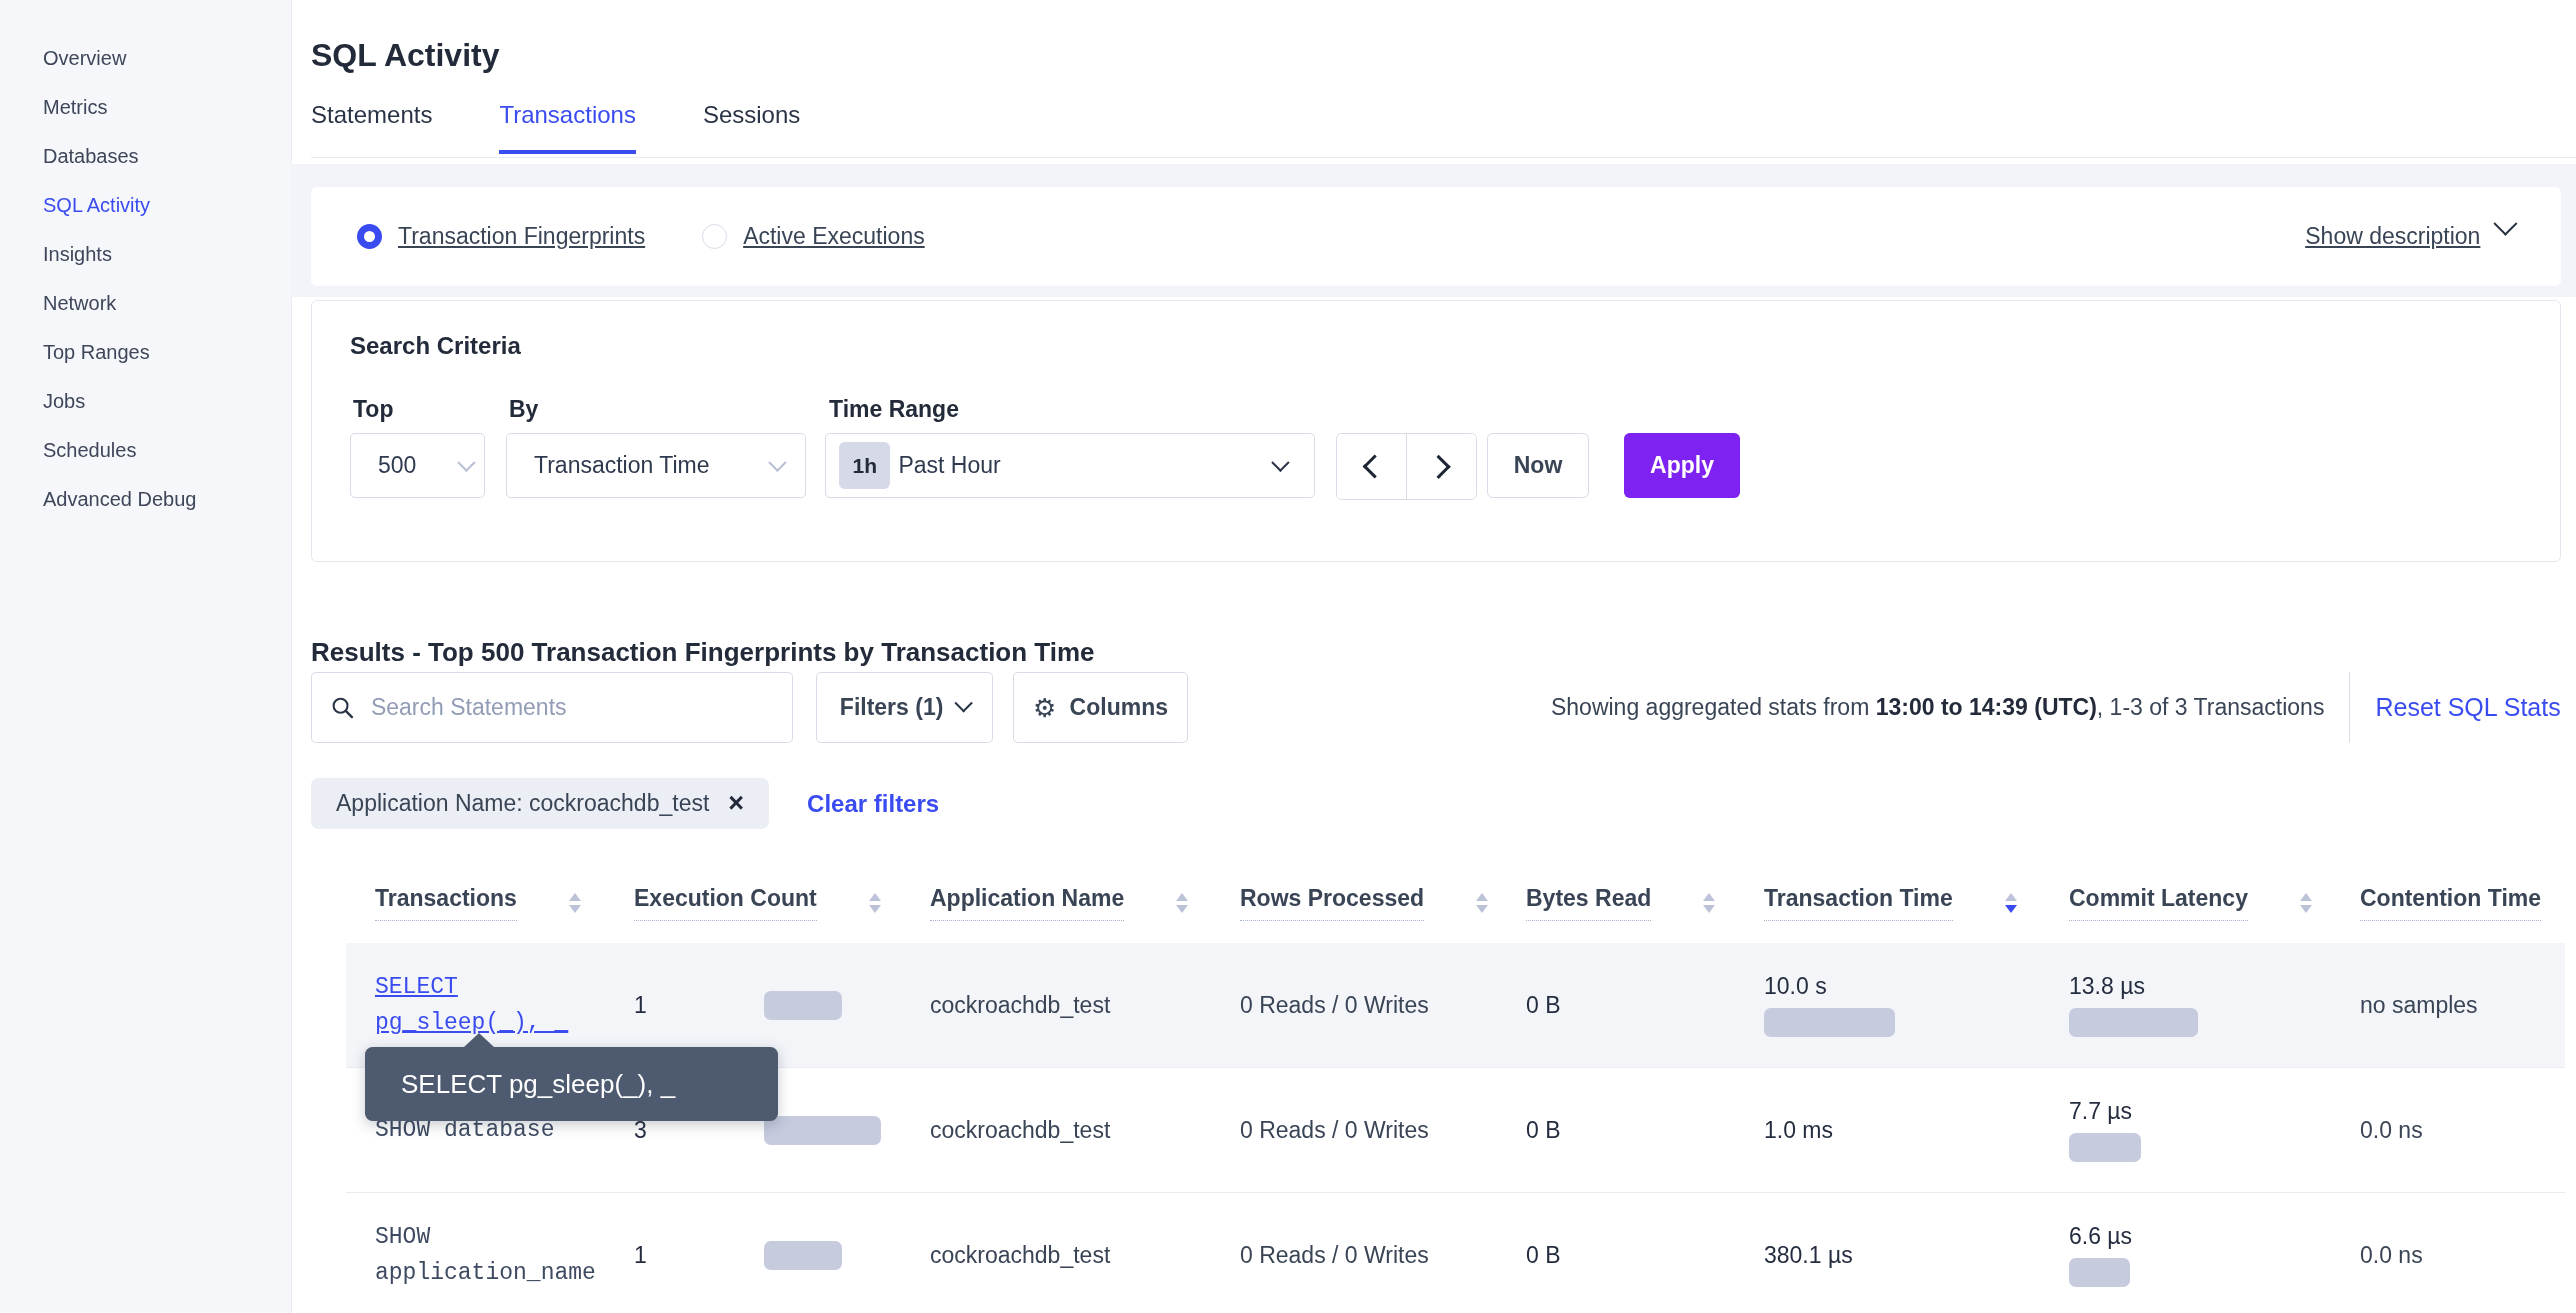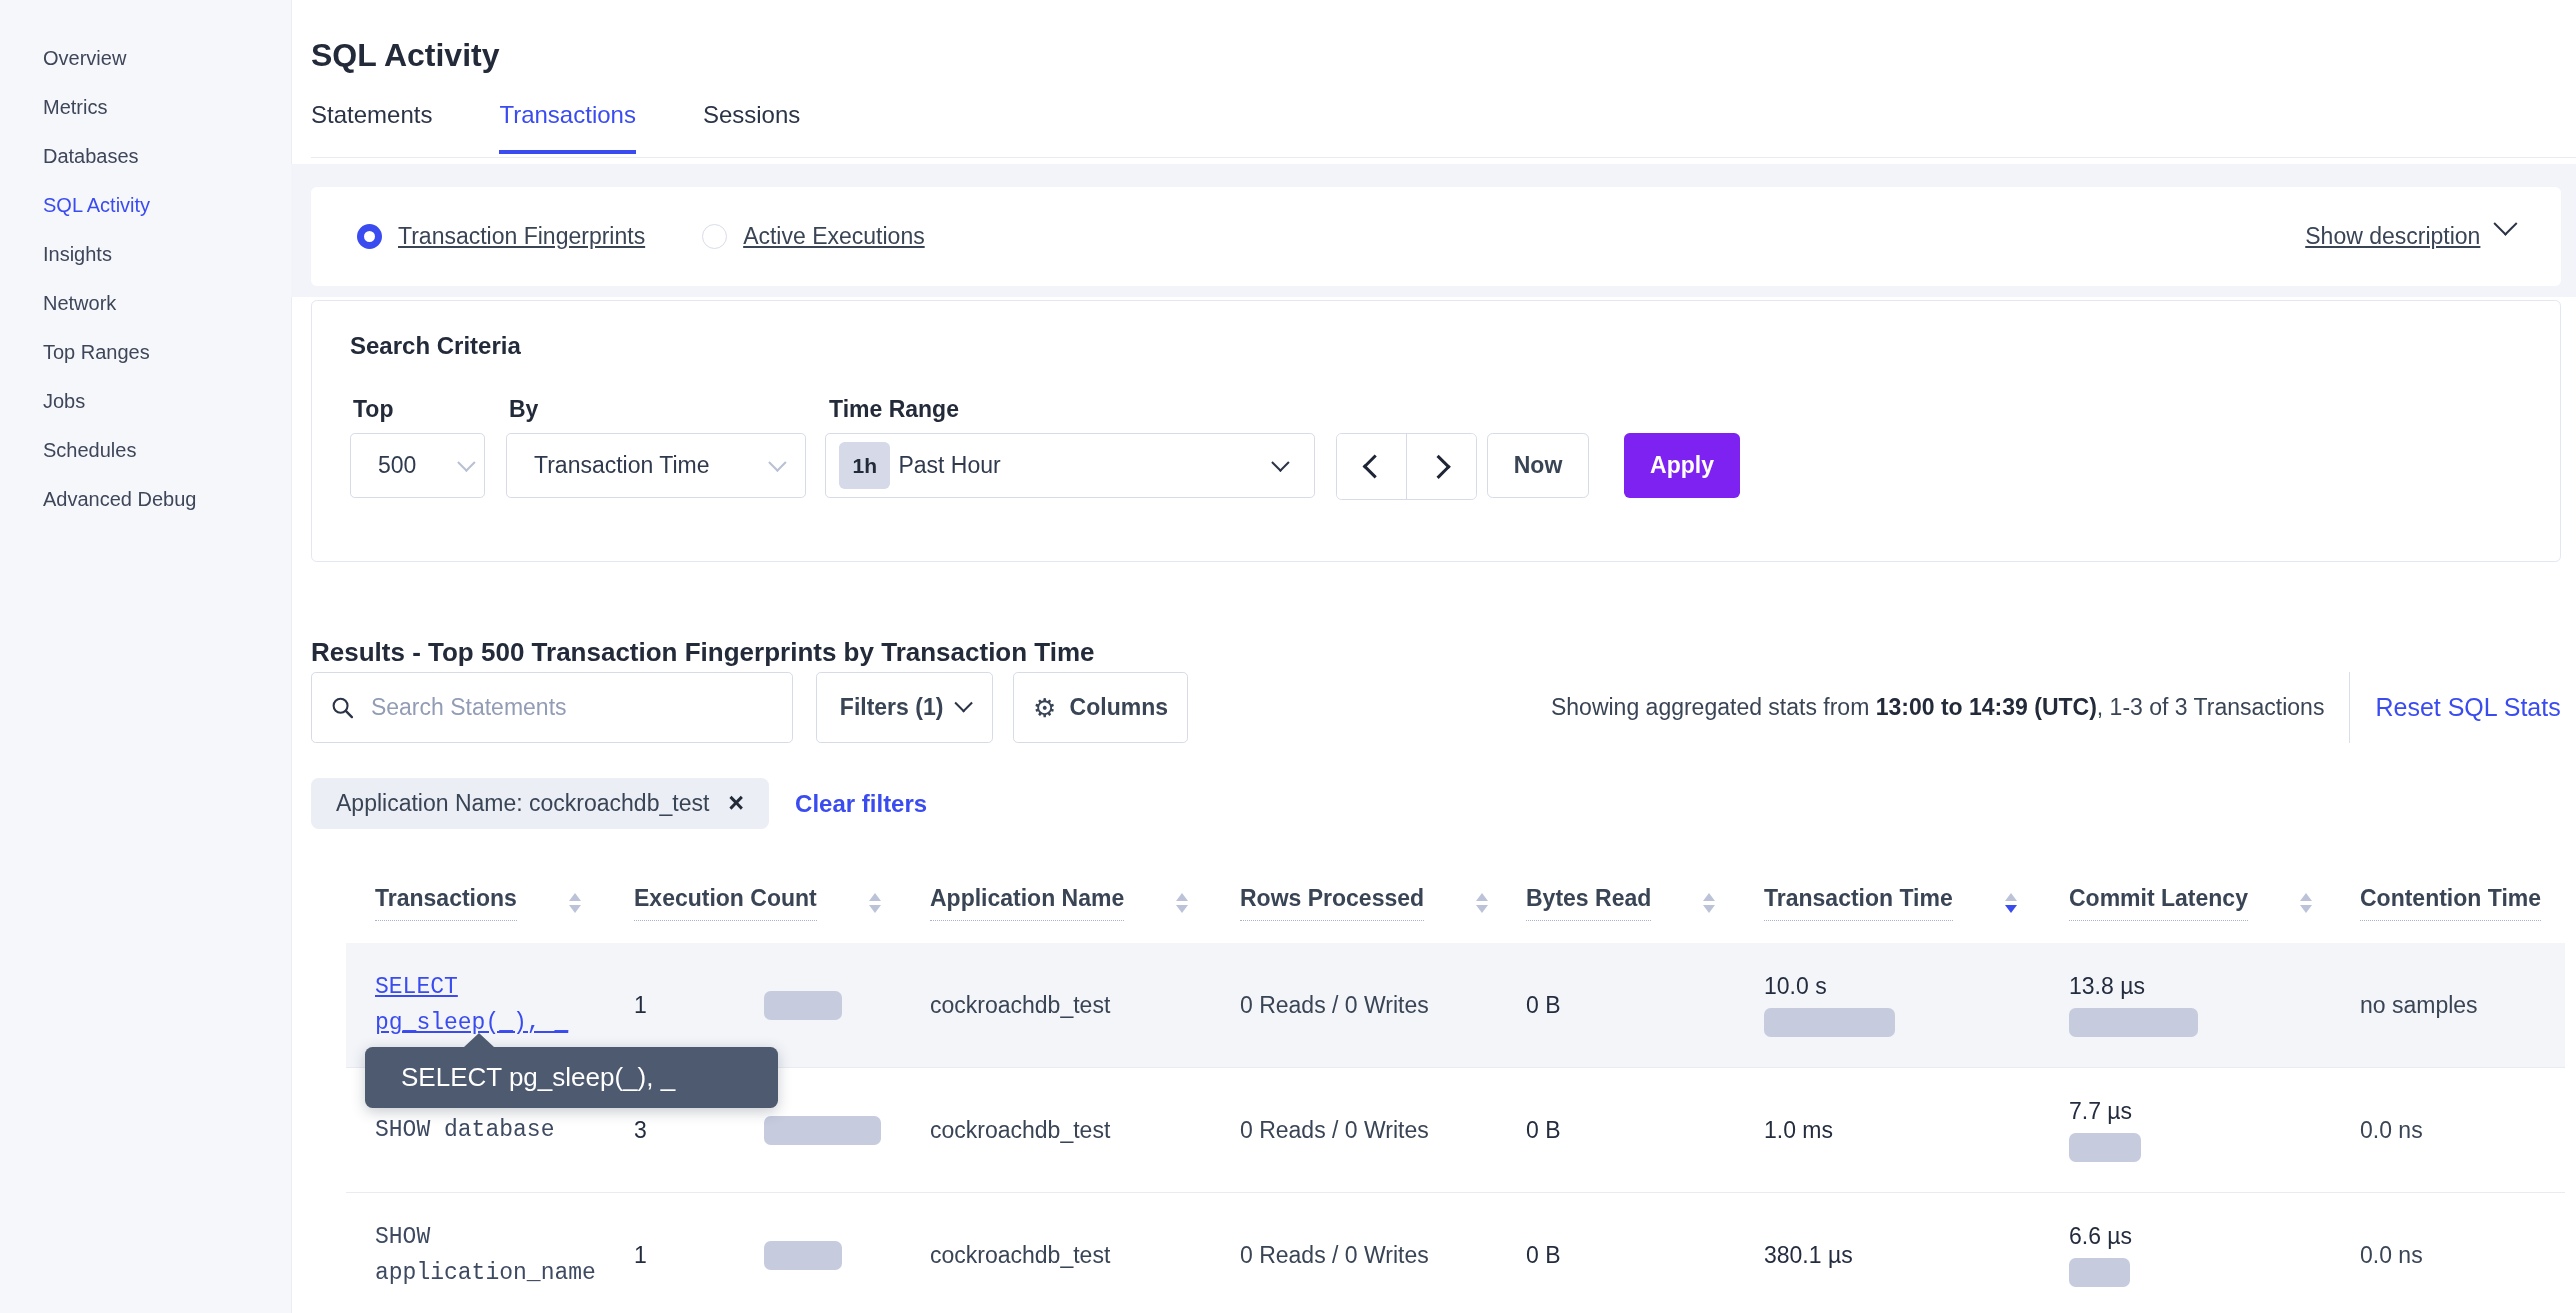--- a/index.html
+++ b/index.html
@@ -79,21 +79,21 @@
   .stats-text{margin-left:auto;font-size:23px;color:#394455;white-space:nowrap;}
   .stats-text b{color:#232b3a;}
   .v-divider{width:1px;height:71px;background:#d9dee8;margin:0 25px;}
   .reset-link{font-size:25px;color:var(--accent);cursor:pointer;white-space:nowrap;}
 
   
   .chips{position:absolute;left:311px;top:778px;height:51px;display:flex;align-items:center;}
   .chip{height:51px;background:#ebeef4;border-radius:7.6px;display:flex;align-items:center;gap:19px;
         padding:0 25px;font-size:23px;color:#394455;}
   .chip .close-x{font-size:27px;font-weight:700;color:#232b3a;cursor:pointer;line-height:1;}
-  .clear-filters{margin-left:26px;font-size:24px;font-weight:600;color:var(--accent);cursor:pointer;}
+  .clear-filters{margin-left:38px;font-size:24px;font-weight:600;color:var(--accent);cursor:pointer;}
 
   
   .table{position:absolute;left:346px;right:11.4px;top:863px;}
   .trow{display:grid;grid-template-columns:288px 296px 310px 286px 238px 305px 291px 1fr;align-items:center;}
   .thead{height:80px;}
   .hcell{display:flex;align-items:center;}
   .hcell.first{padding-left:29px;}
   .hlabel{font-size:23px;font-weight:700;color:#394455;border-bottom:1.9px dotted #a9b2cc;padding-bottom:8.6px;
           white-space:nowrap;cursor:pointer;}
   .sort{margin-left:52px;display:flex;flex-direction:column;gap:3.8px;cursor:pointer;}
@@ -110,21 +110,21 @@
   .cell-txn a{color:var(--accent);text-decoration:underline;cursor:pointer;display:block;}
   .cell-exec{display:flex;align-items:center;font-size:23px;color:#242d3f;}
   .cell-exec .num{width:130px;}
   .bar{height:29px;border-radius:6.7px;background:var(--bar);}
   .cell-text{font-size:23px;color:#394455;}
   .cell-plain{font-size:23px;color:#242d3f;}
   .metric{display:flex;flex-direction:column;gap:8.6px;}
   .metric .val{font-size:23px;color:#242d3f;}
 
   
-  .tooltip{position:absolute;left:365px;top:1047px;width:413px;height:61px;background:var(--tooltip-bg);
+  .tooltip{position:absolute;left:365px;top:1047px;width:413px;height:74px;background:var(--tooltip-bg);
            border-radius:7.6px;display:flex;align-items:center;padding-left:36px;box-sizing:border-box;
            color:#fff;font-size:26px;z-index:5;box-shadow:0 3.8px 13.3px rgba(40,50,70,.25);}
   .tooltip:before{content:"";position:absolute;left:98px;top:-14.3px;width:0;height:0;
                   border-left:16px solid transparent;border-right:16px solid transparent;
                   border-bottom:15.3px solid var(--tooltip-bg);}
 </style>
 </head>
 <body>
 
 <div id="app">

